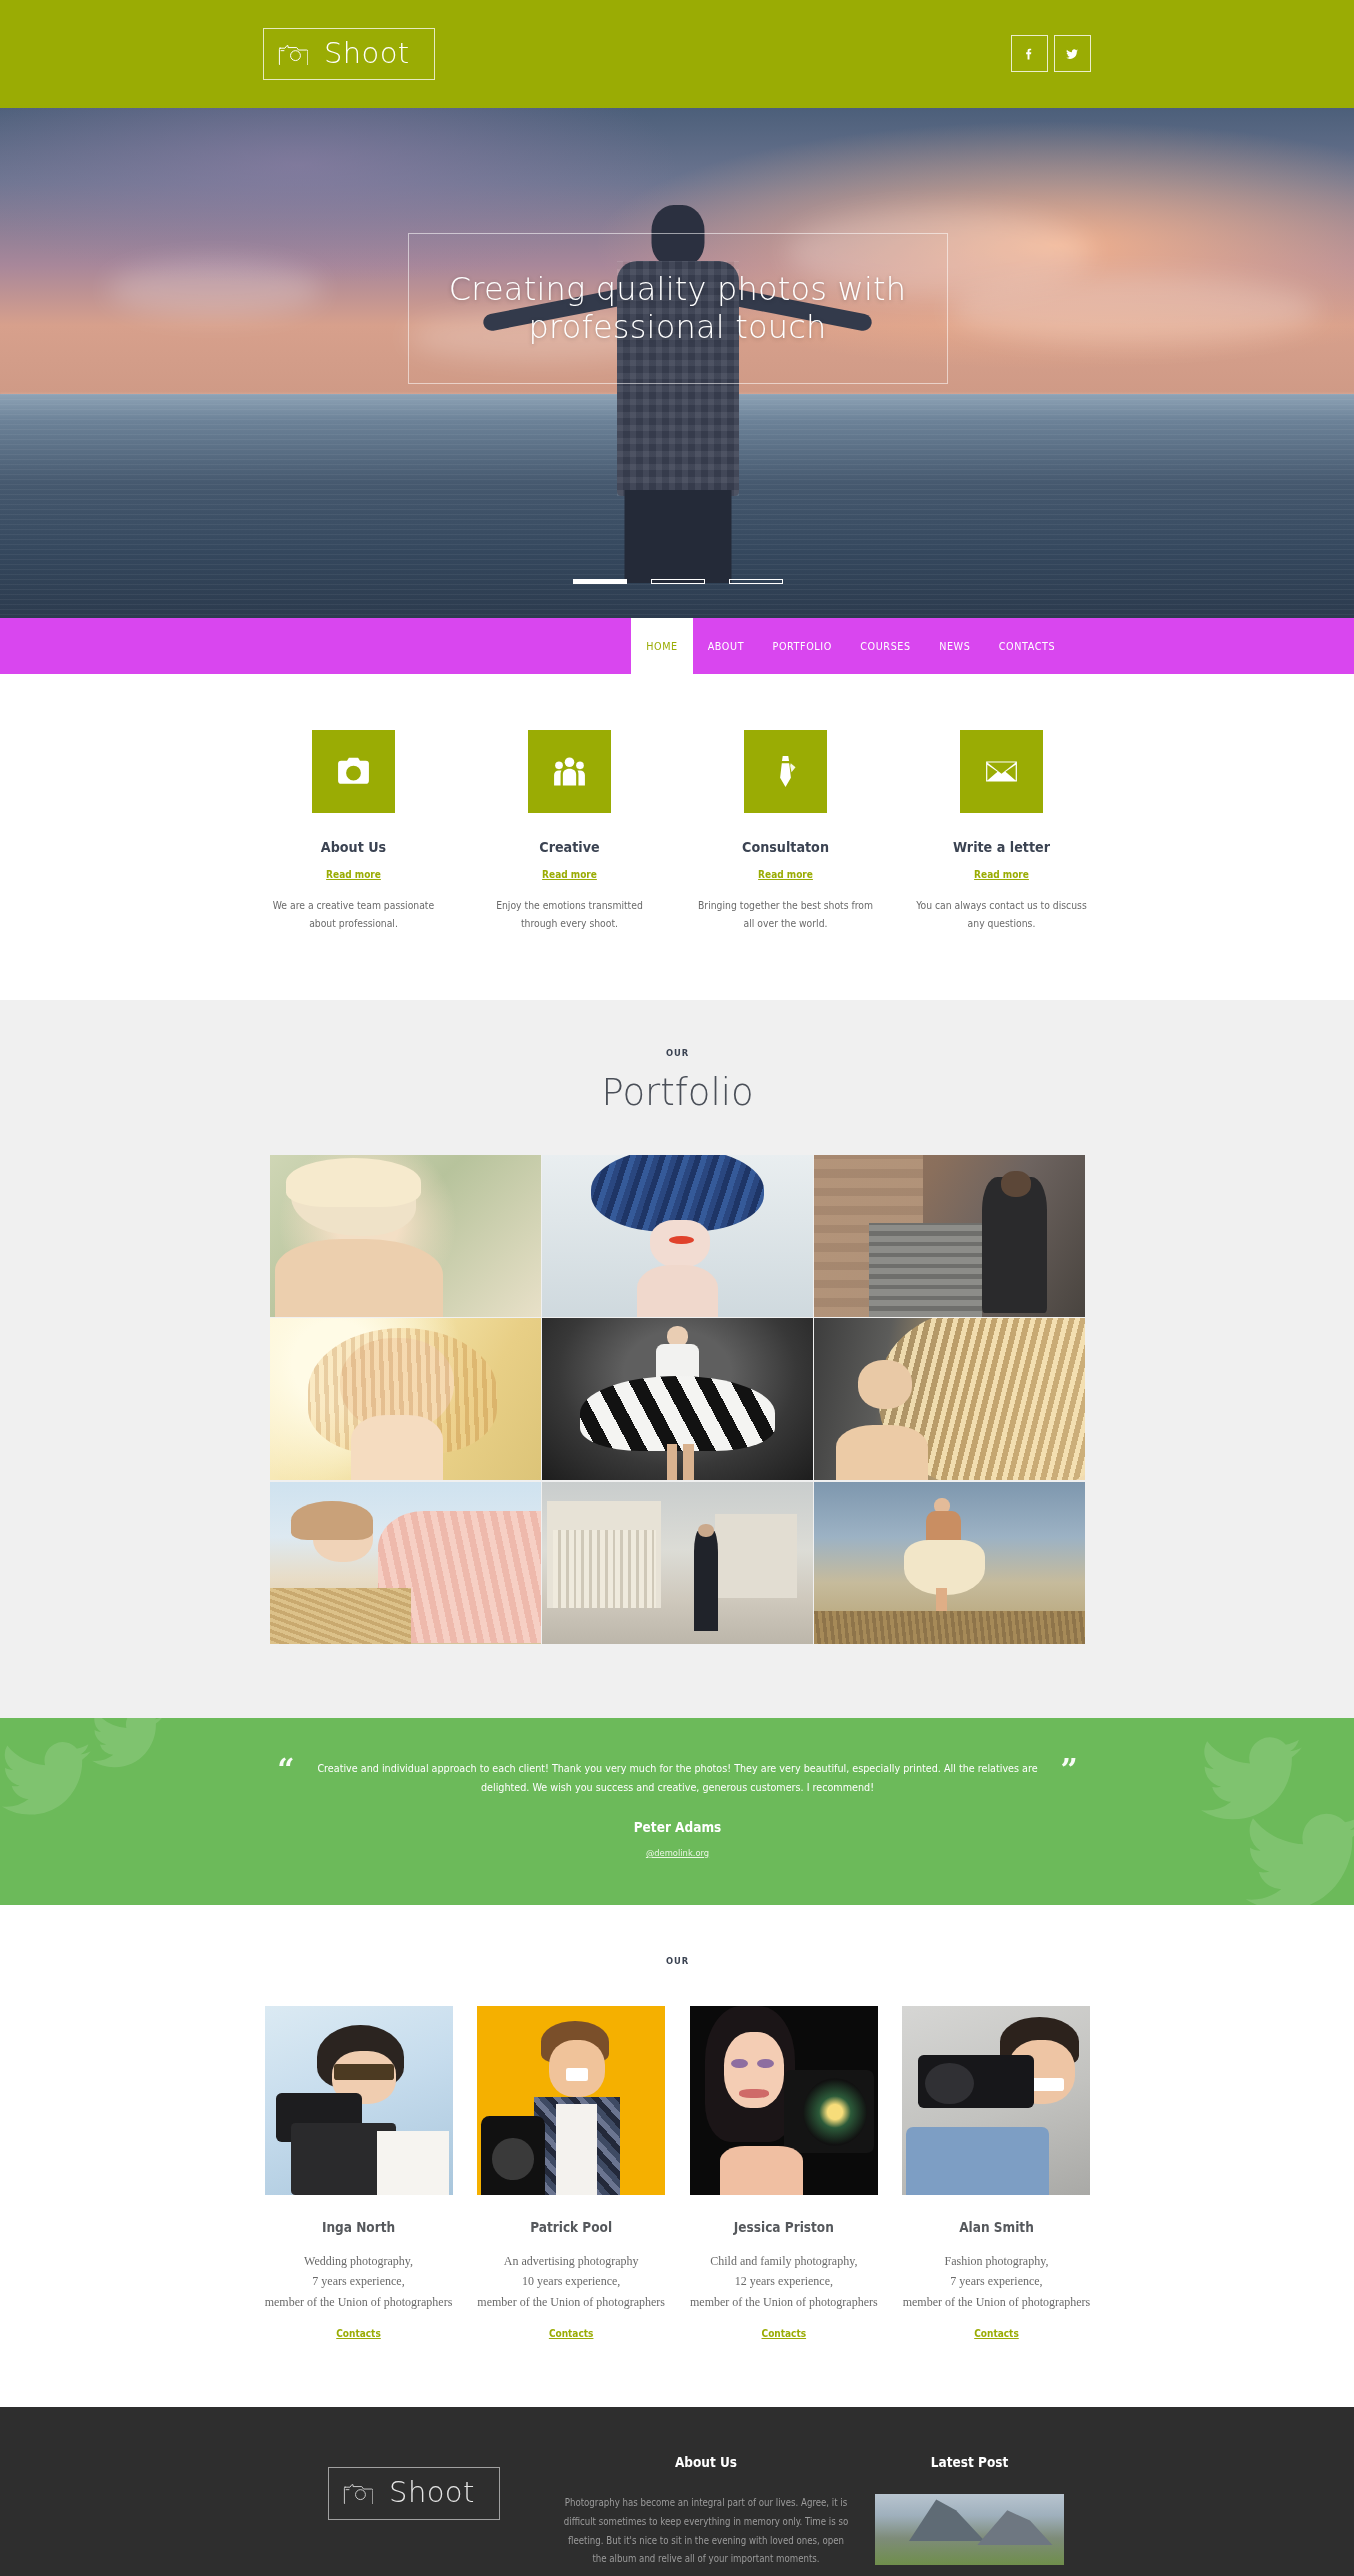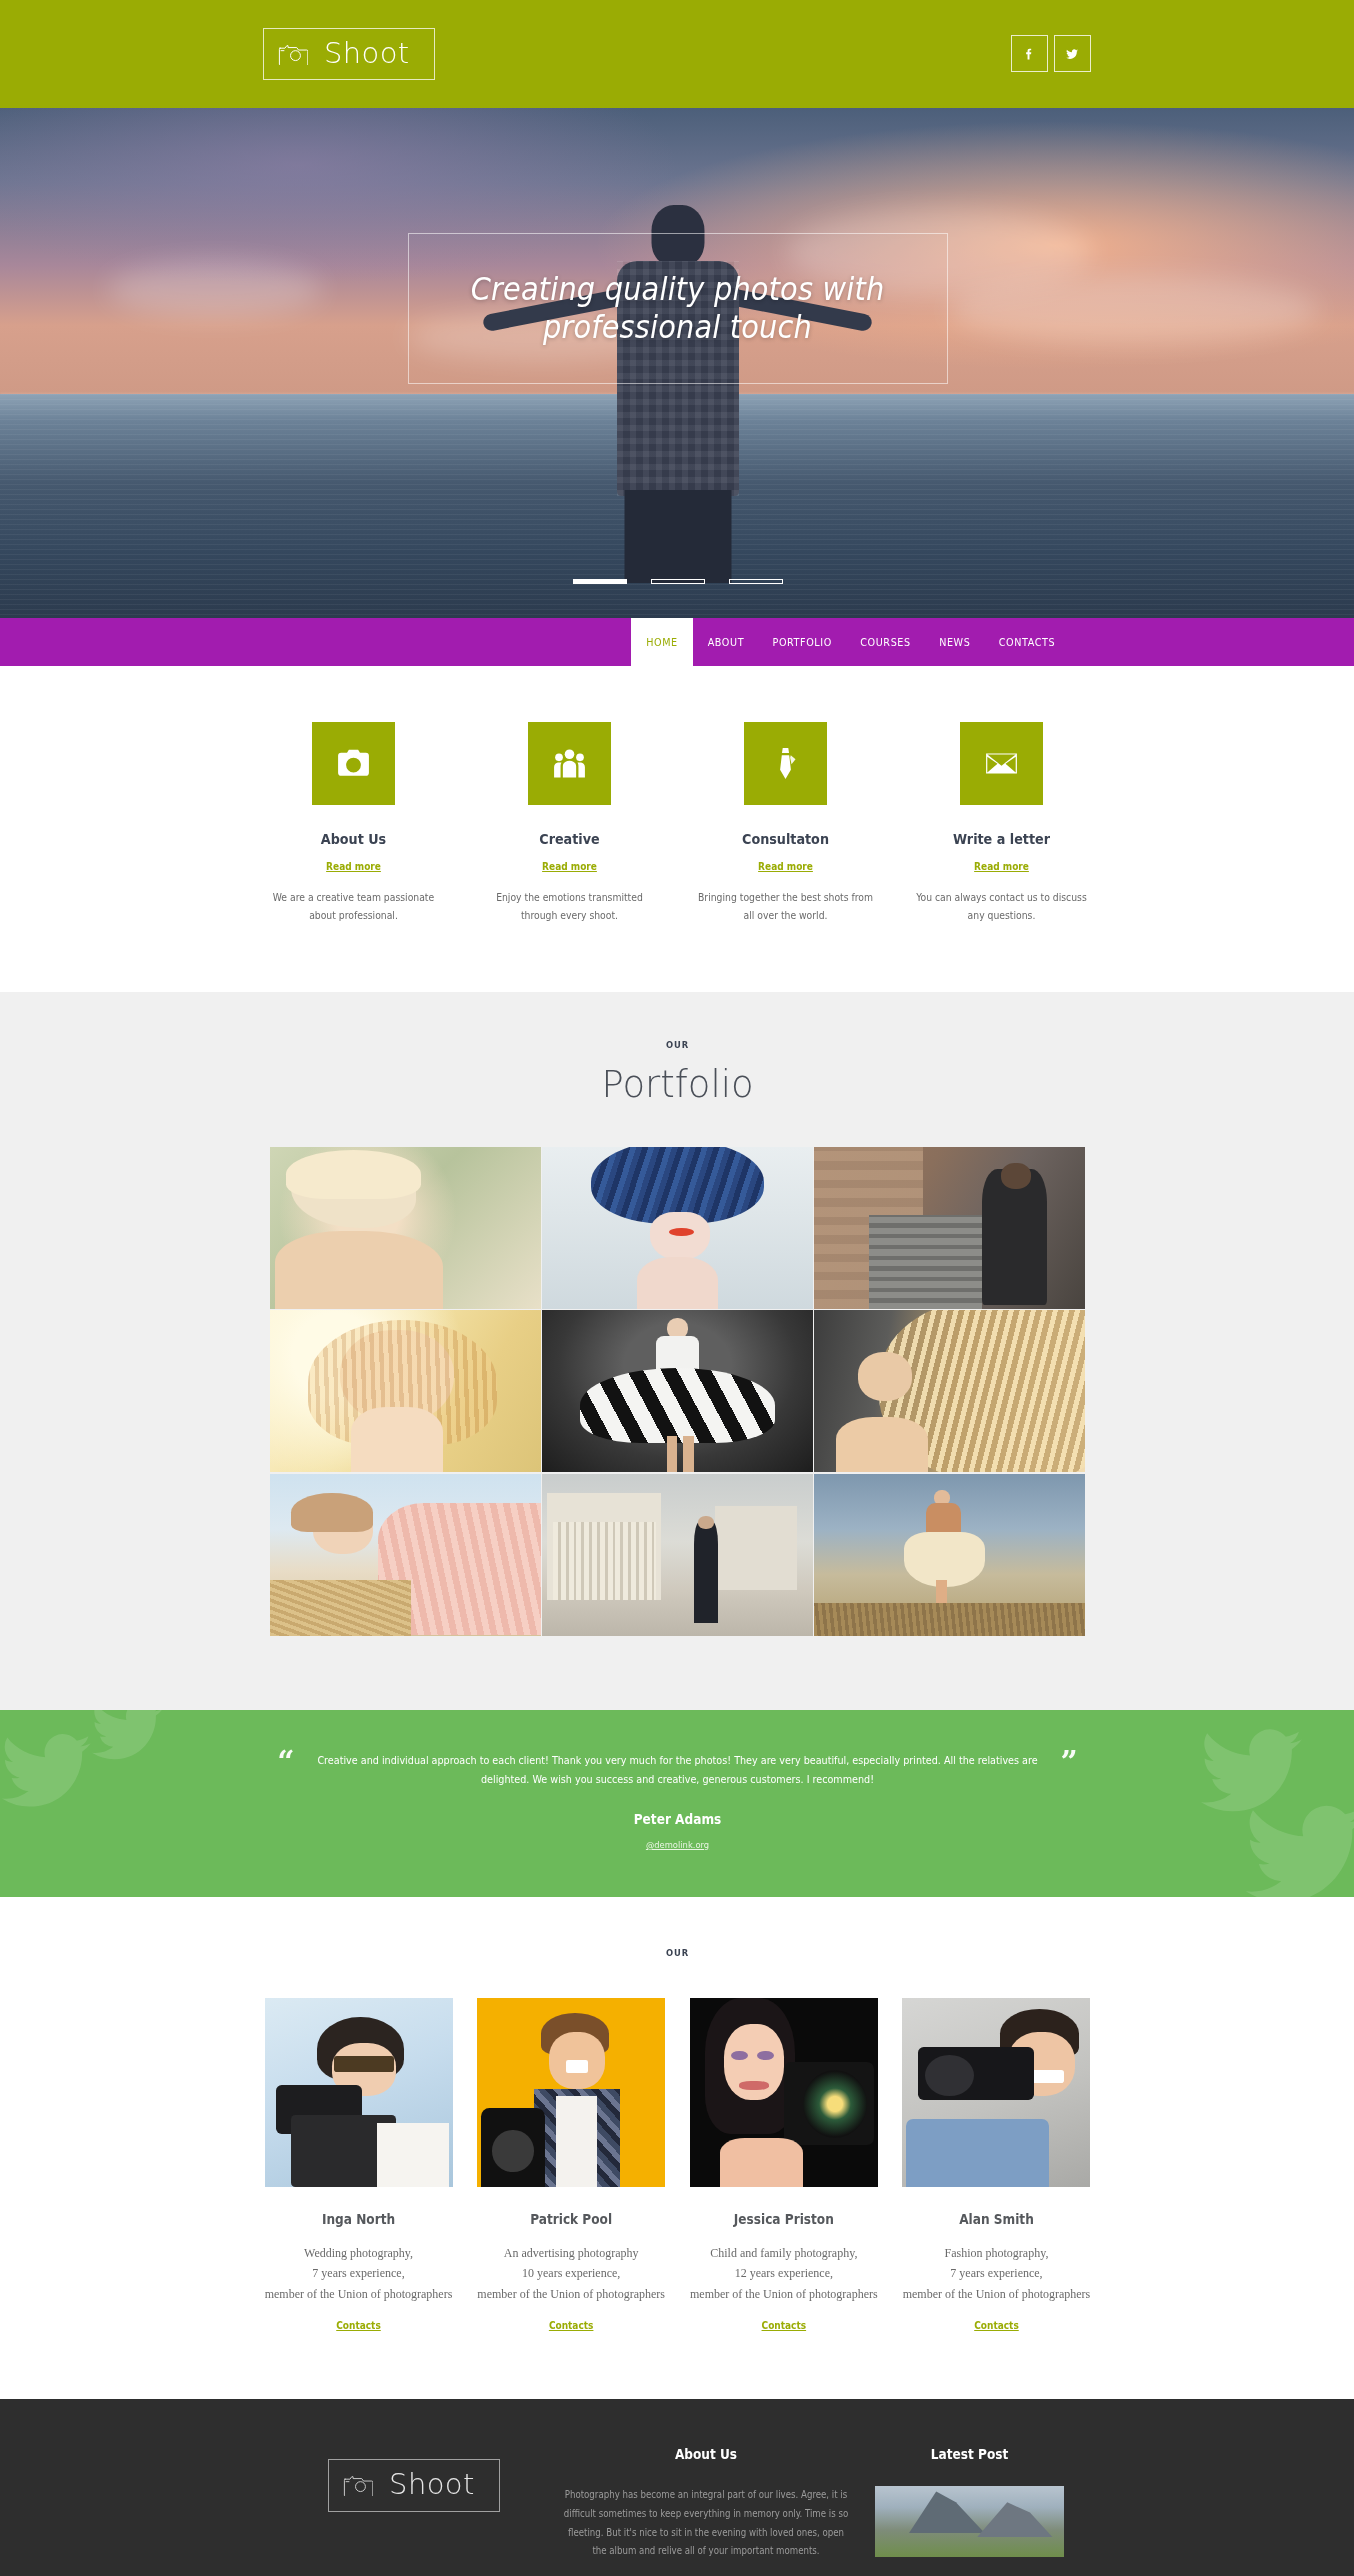--- a/index.html
+++ b/index.html
@@ -45,21 +45,20 @@
     display: flex; align-items: center; justify-content: center;
     cursor: pointer;
   }
   .soc svg { width: 14.2px; height: 14.2px; fill: #fff; }
 
   
   .hero {
     height: 510px;
     position: relative;
     overflow: hidden;
-    font-style: italic;
   }
   .hero-bg { position:absolute; inset:0; }
   .hero-sky {
     position:absolute; left:0; right:0; top:0; height: 56%;
     background:
       radial-gradient(ellipse 55% 70% at 78% 48%, rgba(255,184,140,.85) 0%, rgba(255,160,130,0) 62%),
       radial-gradient(ellipse 40% 60% at 22% 20%, rgba(150,130,170,.55) 0%, rgba(150,130,170,0) 70%),
       linear-gradient(180deg, #4c5f7a 0%, #6c7590 26%, #a8879a 55%, #d7a08c 76%, #cf9a86 100%);
   }
   .cloud {
@@ -112,21 +111,21 @@
   }
   .hero-pager {
     position:absolute; left:50%; transform:translateX(-50%); bottom: 34px;
     display:flex; gap: 24px; z-index: 6;
   }
   .pg { width: 54px; height: 5px; border: 0.7px solid #fff; cursor:pointer; }
   .pg.on { background:#fff; }
 
   
   .nav {
-    background:#a21caf; height: 48px;
+    background:#d946ef; height: 56px;
     display:flex; align-items:stretch;
   }
   .nav-inner { width:826px; margin:0 auto; display:flex; align-items:stretch; }
   .nav-spacer { flex: 0 0 366px; }
   .nav a {
     display:flex; align-items:center; padding: 0 14.2px;
     color:#ffffff; text-decoration:none; font-size: 10.7px;
     letter-spacing: 0.6px; font-family: "DejaVu Sans", sans-serif;
     font-stretch: condensed;
   }

